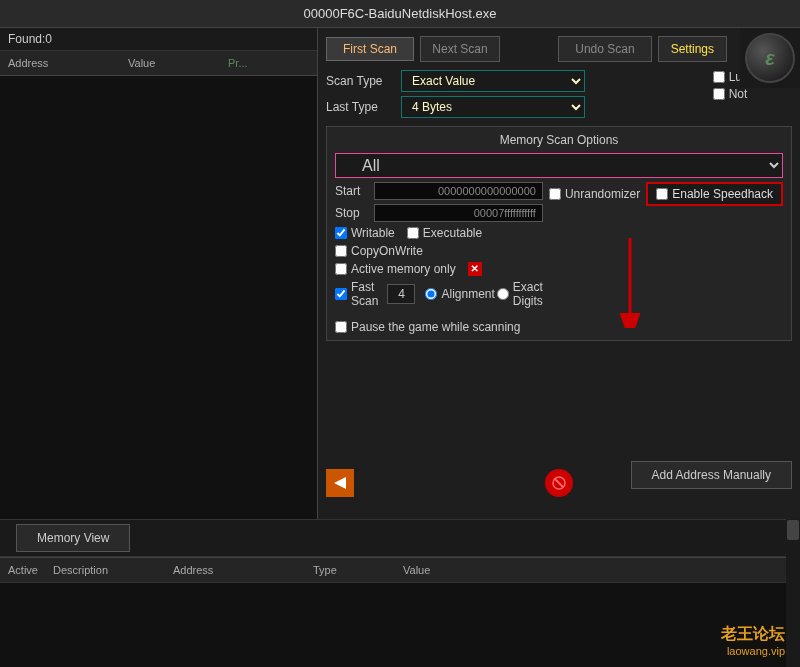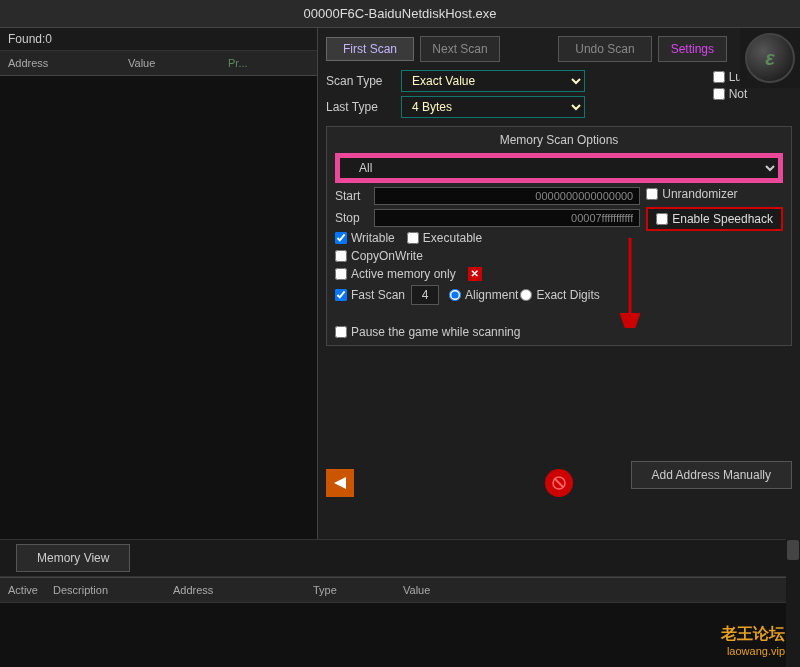--- a/index.html
+++ b/index.html
@@ -122,21 +122,21 @@
       display: flex;
       align-items: center;
       gap: 6px;
       margin-bottom: 8px;
       padding-right: 65px;
     }
 
     .btn-first-scan {
       background: #3a3a3a;
       border: 1px solid #666;
-      color: #c4b5fd;
+      color: #fdba74;
       padding: 4px 16px;
       cursor: pointer;
       font-size: 12px;
       min-width: 80px;
     }
 
     .btn-next-scan {
       background: #2a2a2a;
       border: 1px solid #555;
       color: #888;
@@ -152,21 +152,21 @@
       color: #888;
       padding: 5px 16px;
       cursor: pointer;
       font-size: 12px;
       margin-left: auto;
     }
 
     .btn-settings {
       background: #2a2a2a;
       border: 1px solid #555;
-      color: #d946ef;
+      color: #fde047;
       padding: 5px 12px;
       cursor: pointer;
       font-size: 12px;
     }
 
     
     .value-section {
       margin-bottom: 6px;
     }
 
@@ -264,24 +264,24 @@
       border: 1px solid #555;
       color: #888;
       padding: 2px 6px;
       font-size: 11px;
       flex: 1;
       text-align: right;
     }
 
     .memory-dropdown {
       background: #1a1a1a;
-      border: 5px solid #ec4899;
-      color: #ccc;
-      padding: 2px 15px;
-      font-size: 12px;
+      border: 1px solid #ec4899;
+      color: #ccc;
+      padding: 2px 22px;
+      font-size: 16px;
       flex: 1;
       cursor: pointer;
     }
 
     
     .checks-row {
       display: flex;
       align-items: center;
       gap: 12px;
       margin-bottom: 4px;
@@ -299,21 +299,21 @@
       text-align: center;
       font-weight: bold;
       cursor: pointer;
     }
 
     
     .fast-scan-row {
       display: flex;
       align-items: center;
       gap: 6px;
-      margin-bottom: 20px;
+      margin-bottom: 12px;
     }
 
     .fast-scan-input {
       background: #1a1a1a;
       border: 1px solid #555;
       color: #ccc;
       width: 28px;
       padding: 2px 4px;
       font-size: 12px;
       text-align: center;
@@ -381,21 +381,21 @@
       cursor: pointer;
       margin: 0 auto;
     }
 
     
     .bottom-table-area {
       position: absolute;
       bottom: 0;
       left: 0;
       right: 0;
-      height: 128px;
+      height: 148px;
       background: #111;
     }
 
     .bottom-header-row {
       display: flex;
       background: #252525;
       border-bottom: 1px solid #333;
       border-top: 1px solid #444;
       padding: 4px 0;
     }
@@ -584,21 +584,21 @@
           </div>
 
           <div class="pause-row">
             <label class="checkbox-label">
               <input type="checkbox" style="">
               <span>Pause the game while scanning</span>
             </label>
           </div>
         </div>
 
-        <div style="display:flex; flex-direction:column; gap:6px; min-width:130px;">
+        <div style="display:flex; flex-direction:row; gap:6px; min-width:130px;">
           <label class="checkbox-label">
             <input type="checkbox" style="">
             <span>Unrandomizer</span>
           </label>
           <div class="speedhack-highlight">
             <input type="checkbox" style="">
             <span>Enable Speedhack</span>
           </div>
         </div>
       </div>

